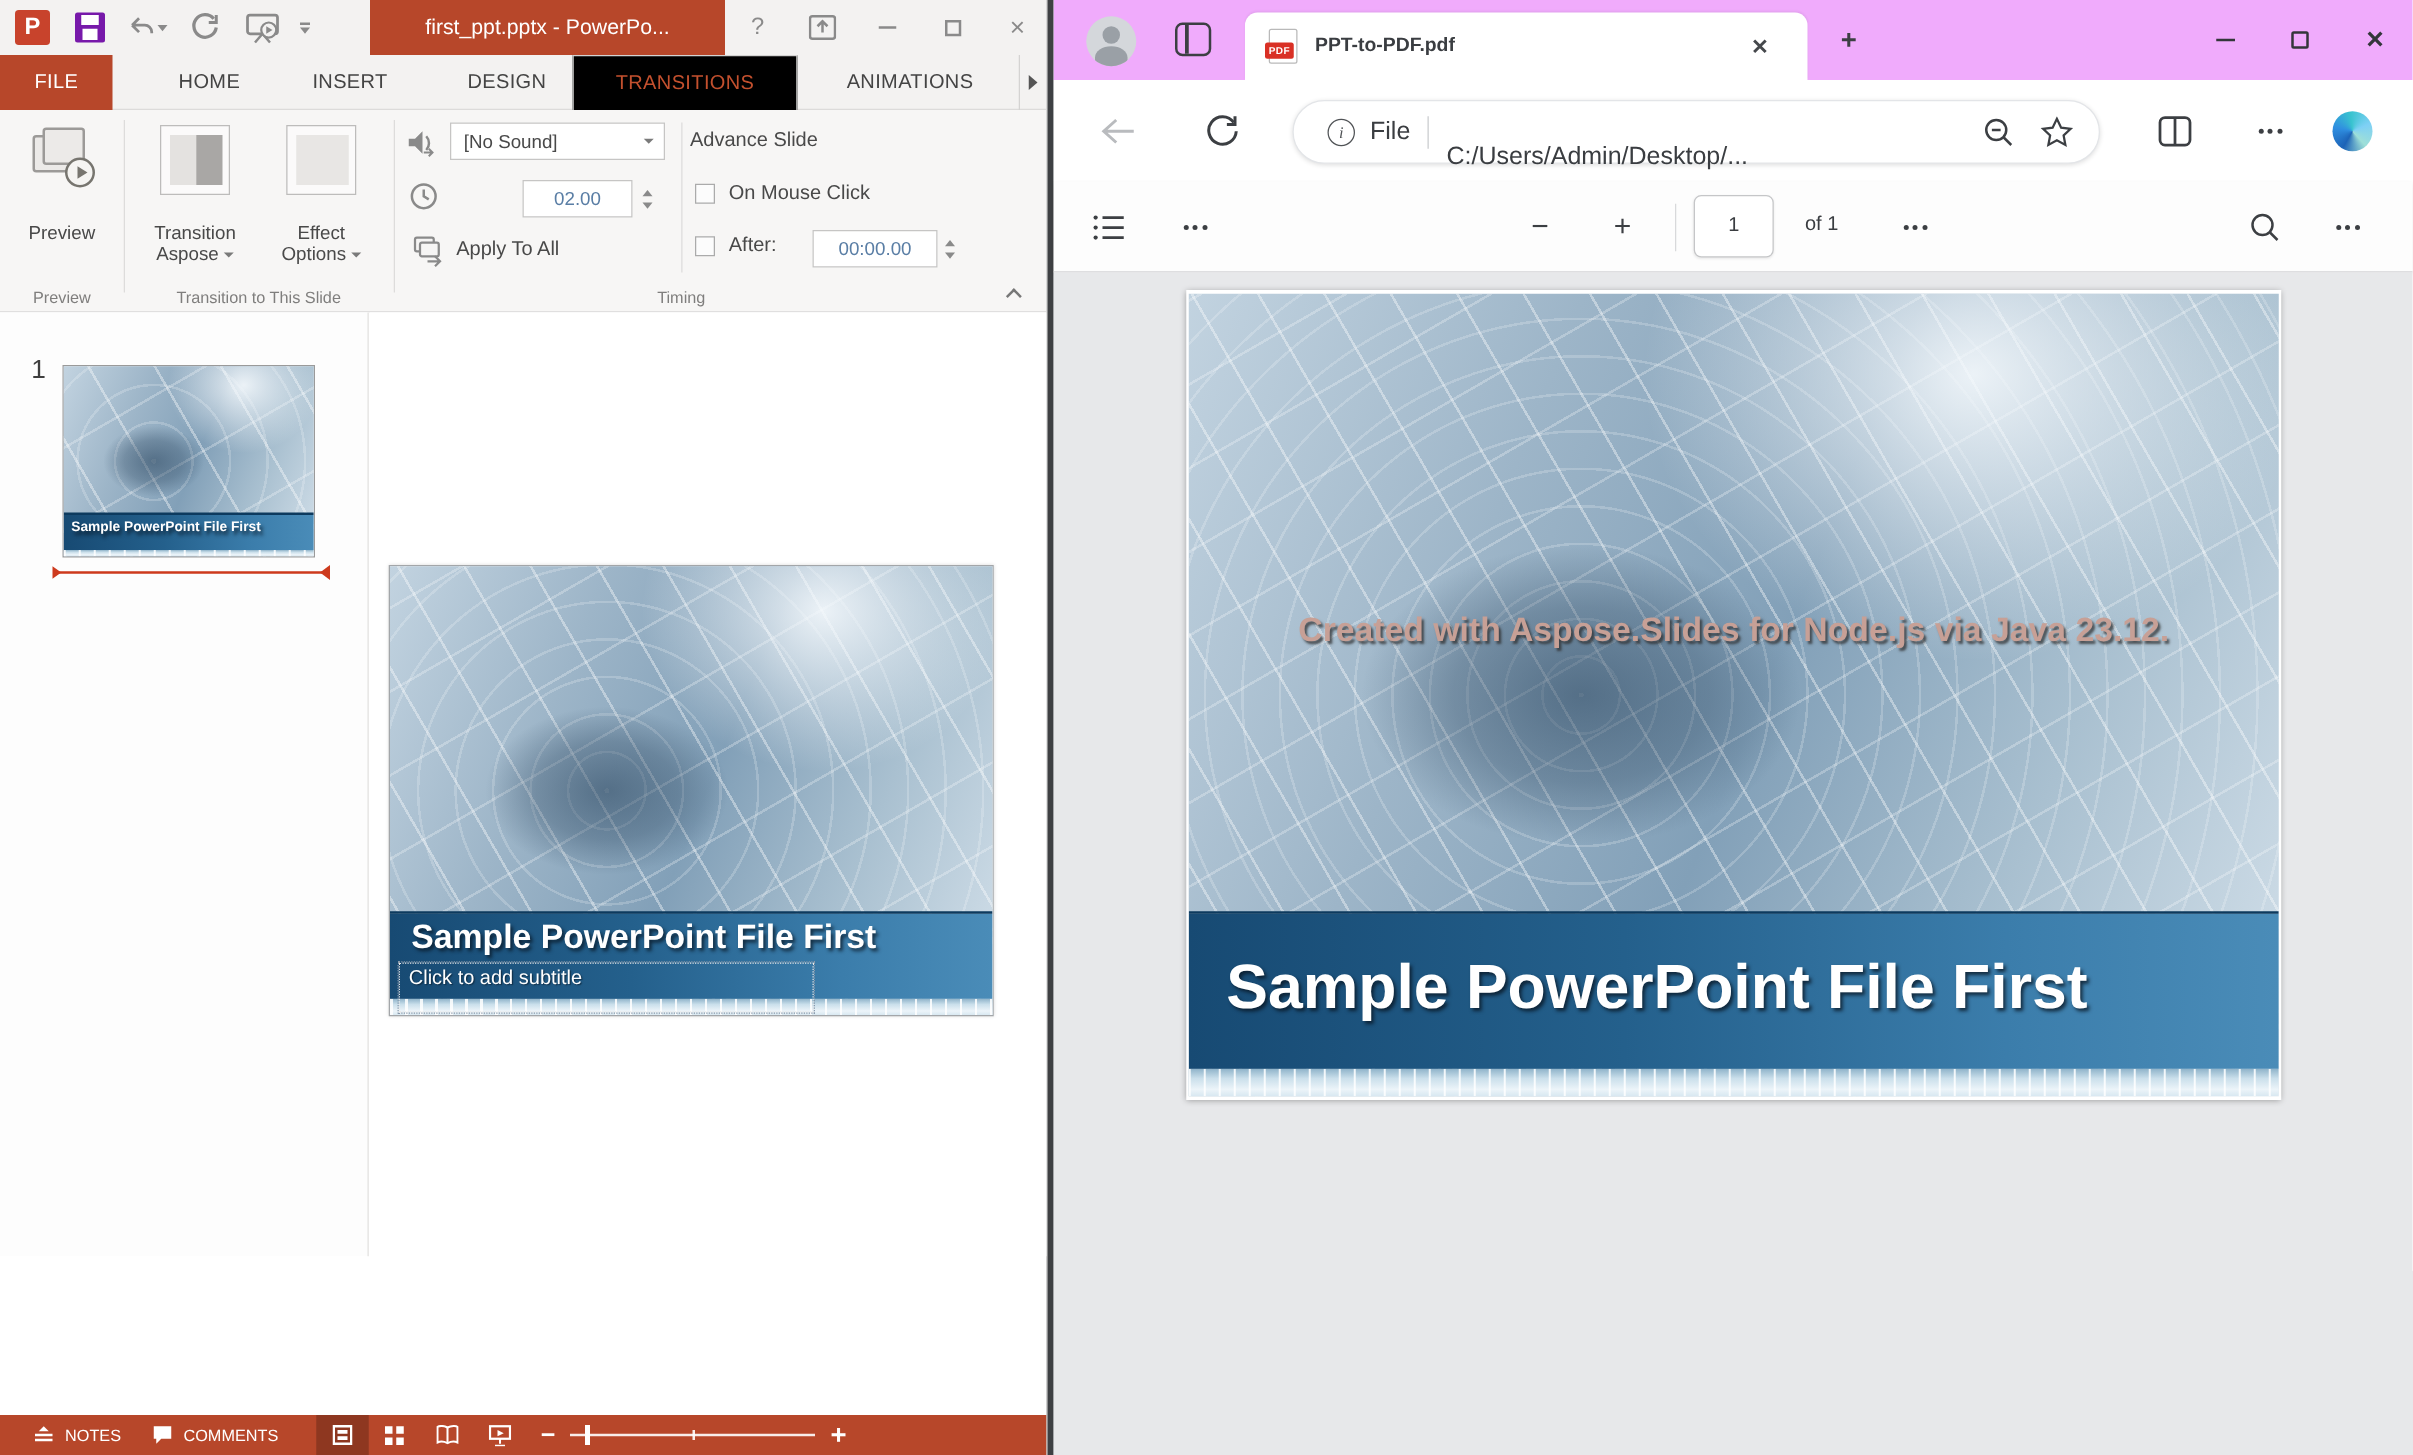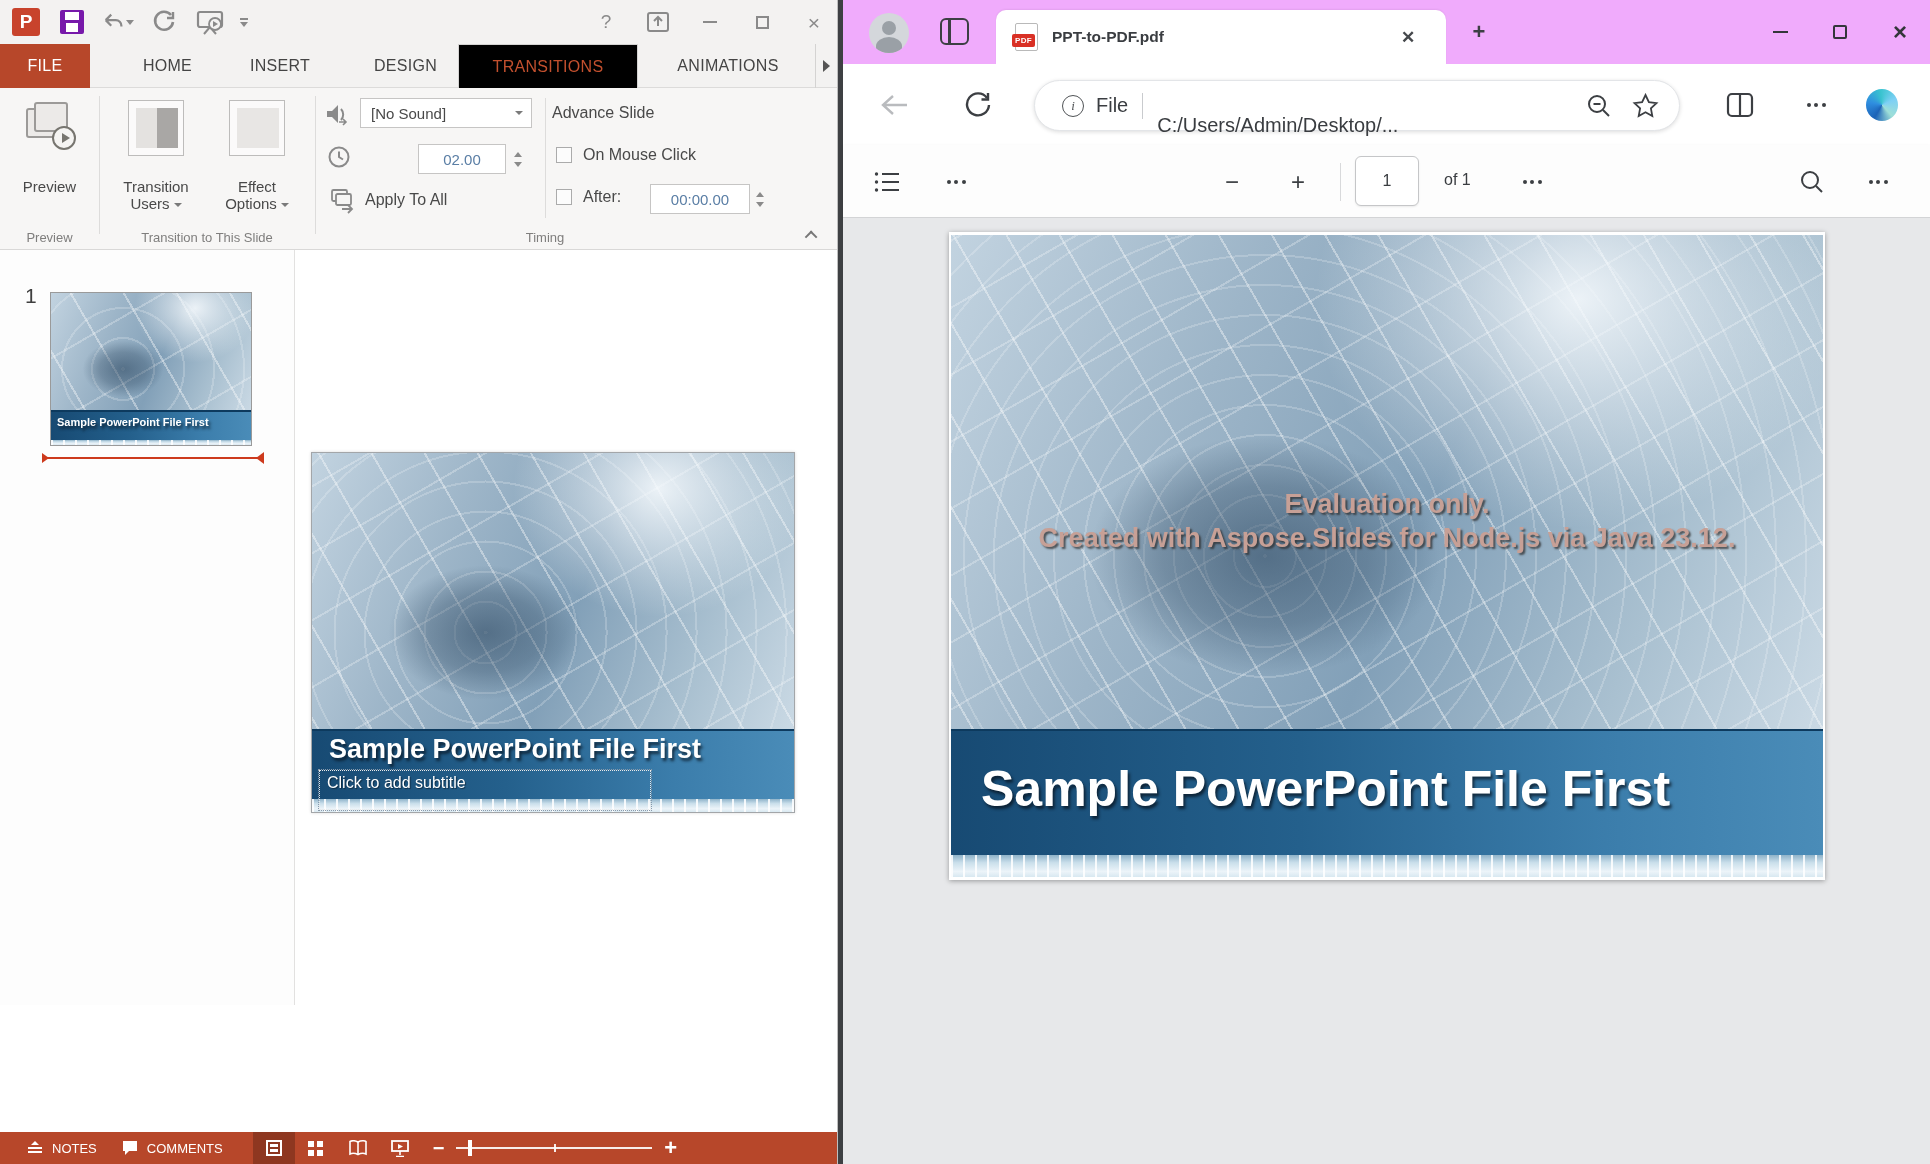--- a/index.html
+++ b/index.html
@@ -174,20 +174,21 @@
             <path d="M14 18 L8 25 M14 18 L20 25" stroke="#8a8a8a" stroke-width="2"></path>
             <circle cx="19" cy="15" r="6" fill="#f3f2f1" stroke="#8a8a8a" stroke-width="1.8"></circle>
             <path d="M17 12 l5 3 -5 3 z" fill="#8a8a8a"></path>
           </svg>
       </div>
       <div style="display:flex;flex-direction:column;gap:2px;align-items:center;">
           <div style="width:8px;height:2px;background:#8a8a8a;"></div>
           <span class="mini-caret"></span>
         </div>
     </div>
+    <div class="ppt-title-block">first_ppt.pptx -  PowerPo...</div>
     <div class="tb-right">
       <div class="tb-btn">?</div>
       <div class="tb-btn">
         <svg class="icon-svg" width="22" height="20" viewBox="0 0 22 20">
             <rect x="1" y="1" width="20" height="18" rx="2" fill="none" stroke="#8a8a8a" stroke-width="2"></rect>
             <path d="M11 14 V6 M7 9 l4 -4 4 4" fill="none" stroke="#8a8a8a" stroke-width="2"></path>
           </svg>
       </div>
       <div class="tb-btn">
           <div class="win-min"></div>
@@ -221,21 +222,21 @@
     <div class="big-btn-label" style="left:0;width:99px;top:90px;">Preview</div>
     <div class="group-label" style="left:0;width:99px;">Preview</div>
     <div class="rb-divider" style="left:99px;"></div>
 
     <div class="style-box" style="left:128px;">
         <div class="half-l"></div>
         <div class="half-r"></div>
       </div>
     <div class="big-btn-label" style="left:104px;width:104px;top:90px;">
       <span>Transition</span><br>
-      <span>Users</span><span class="dd-caret"></span>
+      <span>Aspose</span><span class="dd-caret"></span>
     </div>
     <div class="style-box" style="left:229px;">
         <div class="full"></div>
       </div>
     <div class="big-btn-label" style="left:207px;width:100px;top:90px;">
       <span>Effect</span><br>
       <span>Options</span><span class="dd-caret"></span>
     </div>
     <div class="group-label" style="left:99px;width:216px;">Transition to This Slide</div>
     <div class="rb-divider" style="left:315px;"></div>
@@ -497,21 +498,20 @@
           <i></i>
           <i></i>
         </div>
       </div>
   </div>
 
   <div class="edge-viewport">
     <div class="pdf-page">
       <div class="slide-art">
         <div class="wm">
-          <div>Evaluation only.</div>
           <div>Created with Aspose.Slides for Node.js via Java 23.12.</div>
         </div>
         <div class="slide-strip"></div>
         <div class="slide-band"></div>
         <div class="slide-title-txt" style="left:30px;top:525px;font-size:50px;font-weight:600;">Sample PowerPoint File First</div>
       </div>
     </div>
   </div>
 </div>
 

